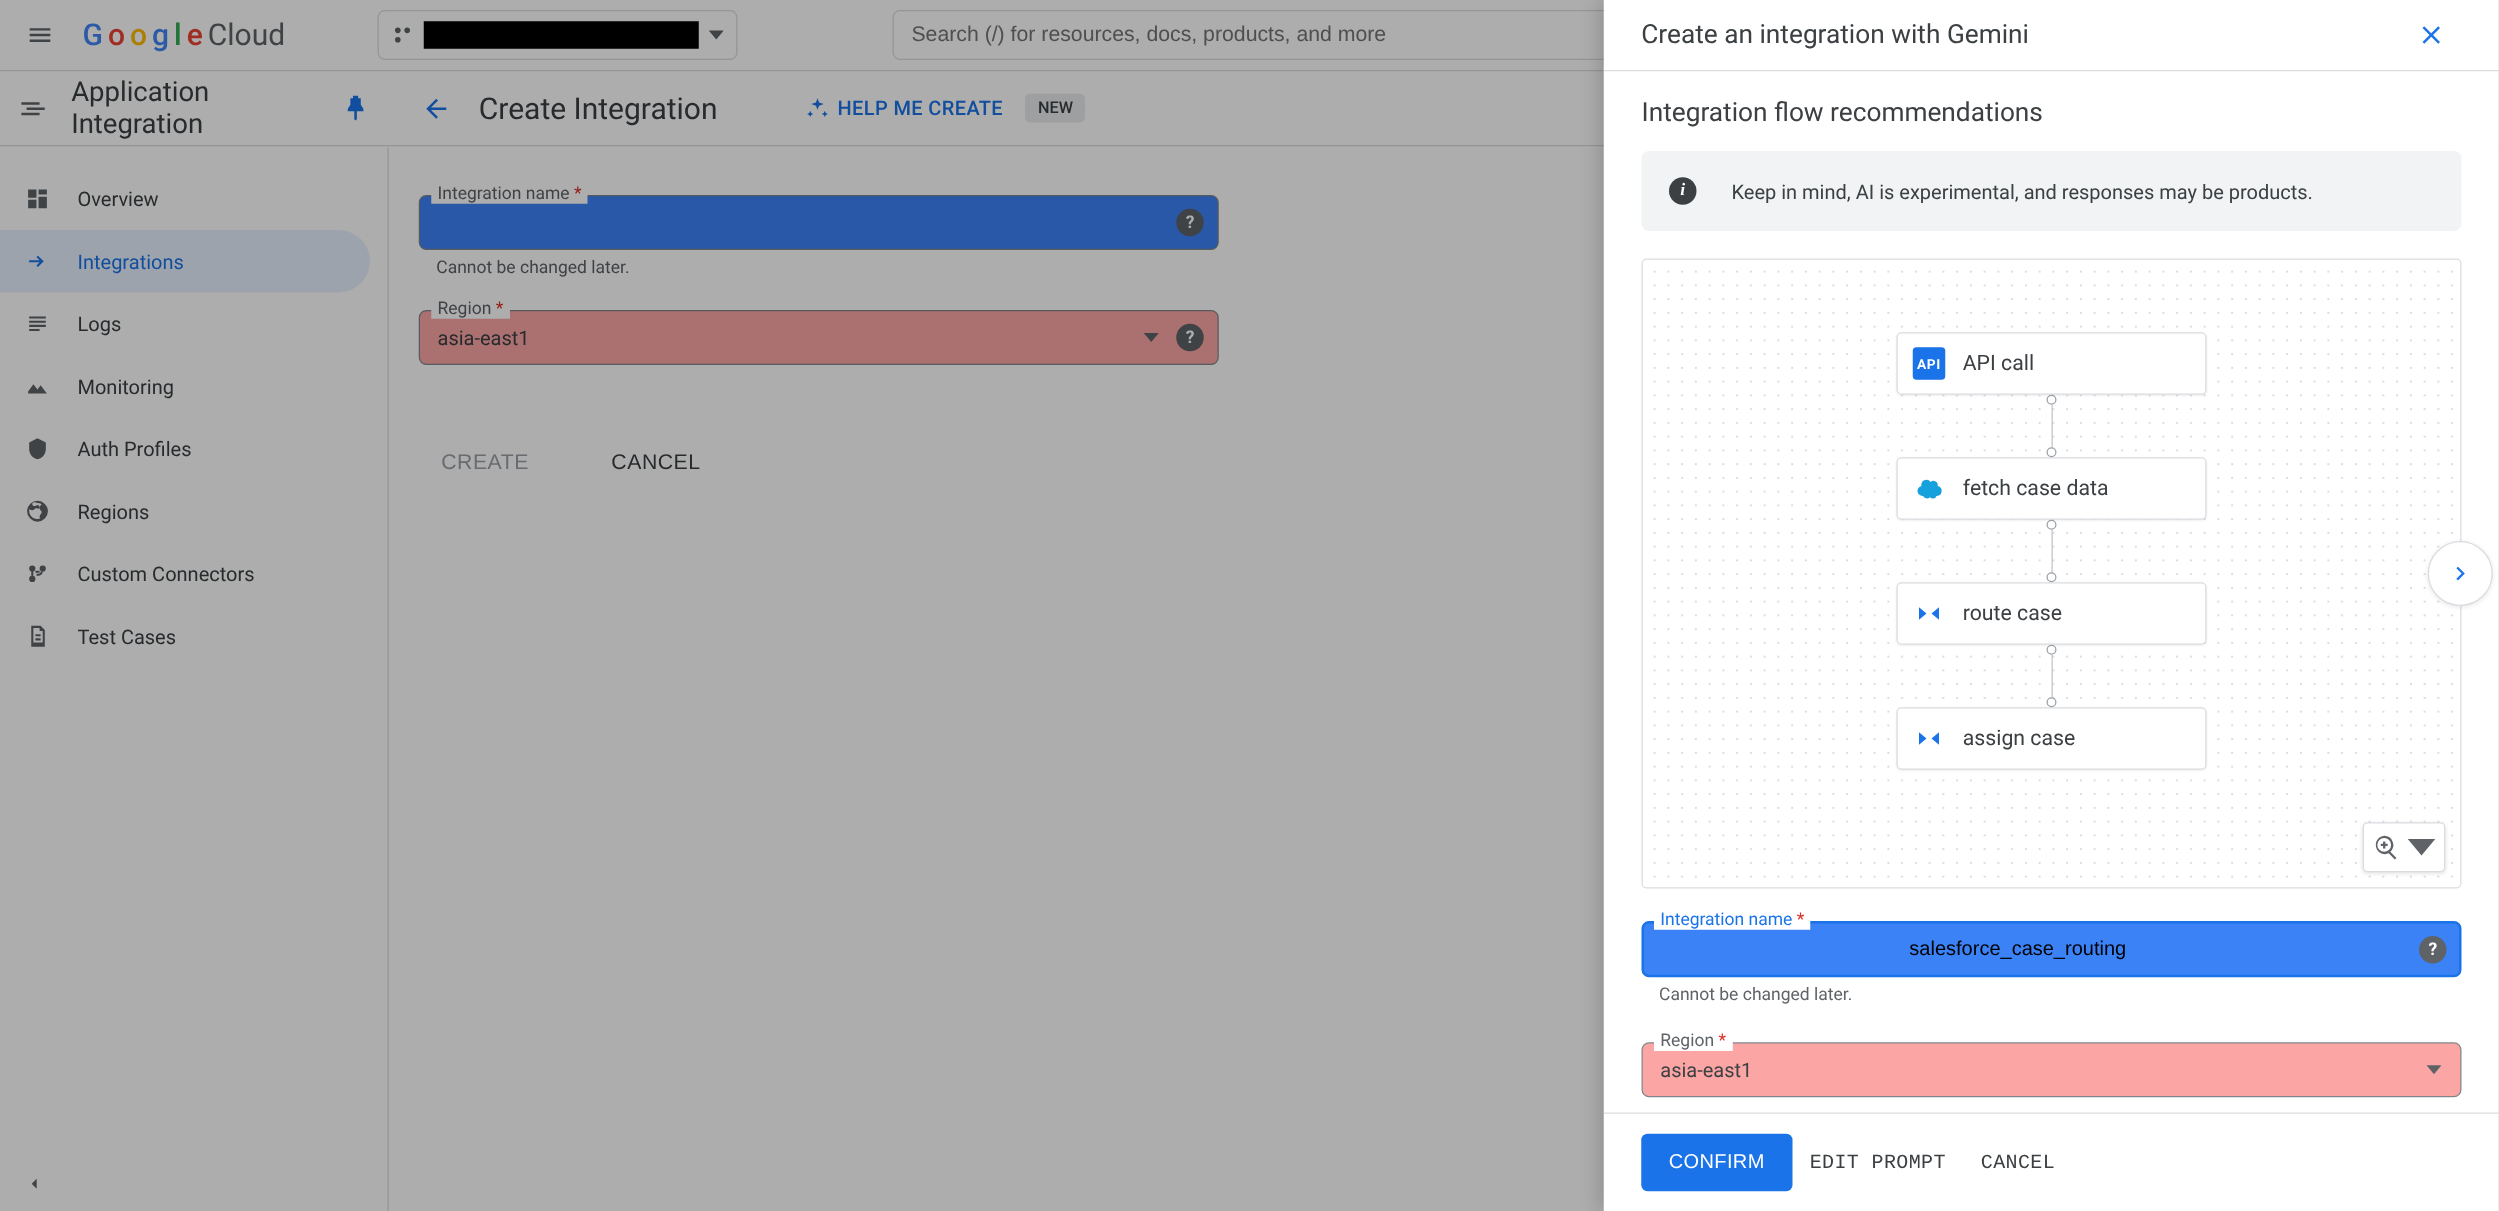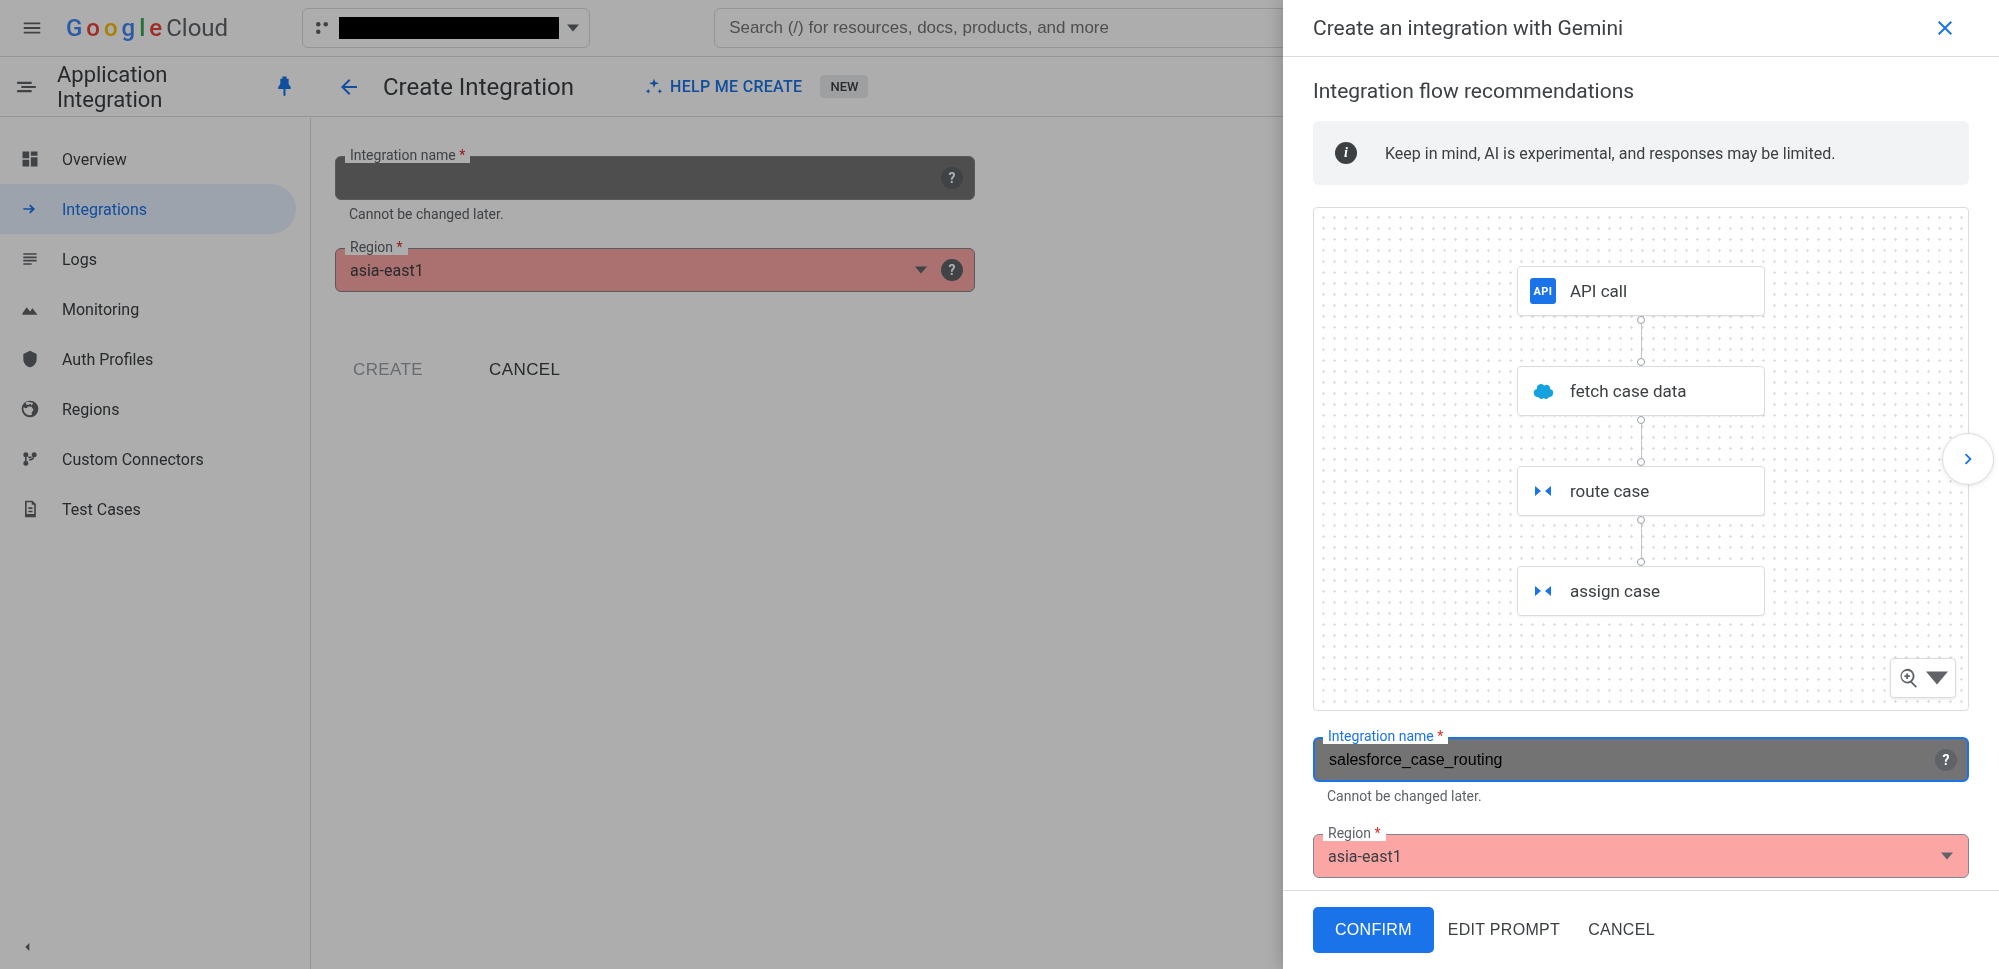--- a/index.html
+++ b/index.html
@@ -38,21 +38,21 @@
   .nav-item { display: flex; align-items: center; gap: 22px; height: 50px; padding: 0 20px; font-size: 16px; color: #3c4043; cursor:pointer; }
   .nav-item.active { background: #e8f0fe; color: #1a73e8; border-radius: 0 26px 26px 0; margin-right: 14px; }
   .nav-item.active svg { fill: #1a73e8; }
   .nav-item svg { width: 20px; height: 20px; fill: #5f6368; flex-shrink: 0; }
   .collapse-btn { position: absolute; bottom: 8px; left: 14px; width: 28px; height: 28px; display:flex; align-items:center; justify-content:center; cursor:pointer; }
   .collapse-btn svg { width: 16px; height: 16px; fill: #5f6368; }
 
   .main { flex: 1; padding: 38px 0 0 24px; }
   .form { width: 640px; }
   .field-wrap { position: relative; margin-bottom: 6px; }
-  .text-field { width: 100%; height: 44px; border: 1px solid #80868b; border-radius: 6px; padding: 0 68px 0 14px; font-size: 16px; outline: none; background: #737373; }
+  .text-field { width: 100%; height: 44px; border: 1px solid #80868b; border-radius: 6px; padding: 0 68px 0 14px; font-size: 16px; outline: none; background: #3b82f6; text-align: center; }
   .float-label { position: absolute; top: -9px; left: 10px; background: #fff; padding: 0 5px; font-size: 14px; color: #5f6368; }
   .float-label .req { color: #d93025; }
   .float-label.focused { color: #1a73e8; }
   .helper { font-size: 14px; color: #5f6368; margin: 6px 0 0 14px; }
   .help-icon { position: absolute; right: 12px; top: 50%; transform: translateY(-50%); width: 22px; height: 22px; border-radius: 50%; background: #5f6368; color:#fff; font-size:14px; font-weight:700; display:flex; align-items:center; justify-content:center; }
   .textarea { width: 100%; height: 84px; border: 1px solid #80868b; border-radius: 6px; padding: 12px 14px; font-size: 16px; resize: vertical; outline: none; margin-top: 44px; }
   .textarea::placeholder { color: #80868b; }
   .select-field { position: relative; margin-top: 26px; }
   .select-box { width: 100%; height: 44px; border: 1px solid #80868b; border-radius: 6px; display:flex; align-items:center; padding: 0 44px 0 14px; font-size: 16px; background:#fca5a5; cursor:pointer; }
   .select-box .caret { position:absolute; right: 48px; top: 50%; transform: translateY(-50%); }
@@ -81,21 +81,21 @@
   .next-arrow { position:absolute; right:-26px; top:50%; transform:translateY(-50%); width:52px; height:52px; border-radius:50%; background:#fff; border:1px solid #dadce0; display:flex; align-items:center; justify-content:center; cursor:pointer; box-shadow:0 1px 4px rgba(0,0,0,.1); }
   .next-arrow svg { width:22px; height:22px; fill:#1a73e8; }
   .zoom-ctrl { position:absolute; right:12px; bottom:12px; width:66px; height:40px; background:#fff; border:1px solid #dadce0; display:flex; align-items:center; justify-content:center; gap:6px; border-radius:4px; cursor:pointer; box-shadow:0 1px 3px rgba(0,0,0,.1); }
   .zoom-ctrl svg { width:22px; height:22px; fill:#5f6368; }
 
   .panel-form { margin-top: 26px; }
   .panel .field-wrap.active .text-field { border:2px solid #1a73e8; height:45px; }
   .panel .field-wrap.active .float-label { color:#1a73e8; }
   .panel-footer { border-top: 1px solid #dadce0; padding: 16px 30px; display:flex; align-items:center; }
   .btn-primary { background:#1a73e8; color:#fff; border:none; height:46px; padding:0 22px; border-radius:5px; font-size:16px; font-weight:500; cursor:pointer; letter-spacing:.3px; }
-  .btn-text { background:none; border:none; color:#3c4043; font-size:16px; font-weight:500; cursor:pointer; letter-spacing:.3px; height:46px; padding:0 14px; }
+  .btn-text { background:none; border:none; color:#3c4043; font-size:16px; font-weight:500; cursor:pointer; letter-spacing:.3px; height:46px; padding:0 14px;font-family:Liberation Mono, monospace; }
 
   .caret-svg { width:12px; height:12px; fill:#5f6368; }
 </style>
 </head>
 <body>
 
 <div class="topbar">
   <div class="hamburger">
     <svg viewBox="0 0 24 24">
         <path d="M3 6h18v2H3V6zm0 5h18v2H3v-2zm0 5h18v2H3v-2z"></path>
@@ -247,21 +247,21 @@
       <svg viewBox="0 0 24 24">
           <path d="M18.3 5.7L12 12l6.3 6.3-1.4 1.4L10.6 13.4 4.3 19.7l-1.4-1.4L9.2 12 2.9 5.7l1.4-1.4L10.6 10.6l6.3-6.3z" opacity="0"></path>
           <path d="M19 6.4L17.6 5 12 10.6 6.4 5 5 6.4 10.6 12 5 17.6 6.4 19 12 13.4 17.6 19 19 17.6 13.4 12z"></path>
         </svg>
     </div>
   </div>
   <div class="panel-body">
     <div class="section-title">Integration flow recommendations</div>
     <div class="info-bar">
       <div class="i-icon">i</div>
-      <span>Keep in mind, AI is experimental, and responses may be limited.</span>
+      <span>Keep in mind, AI is experimental, and responses may be products.</span>
     </div>
 
     <div class="flow-canvas">
       <div class="flow-col">
         <div class="node api">
           <div class="nicon">API</div>
           <span>API call</span>
         </div>
         <div class="connector">
             <div class="dot"></div>

